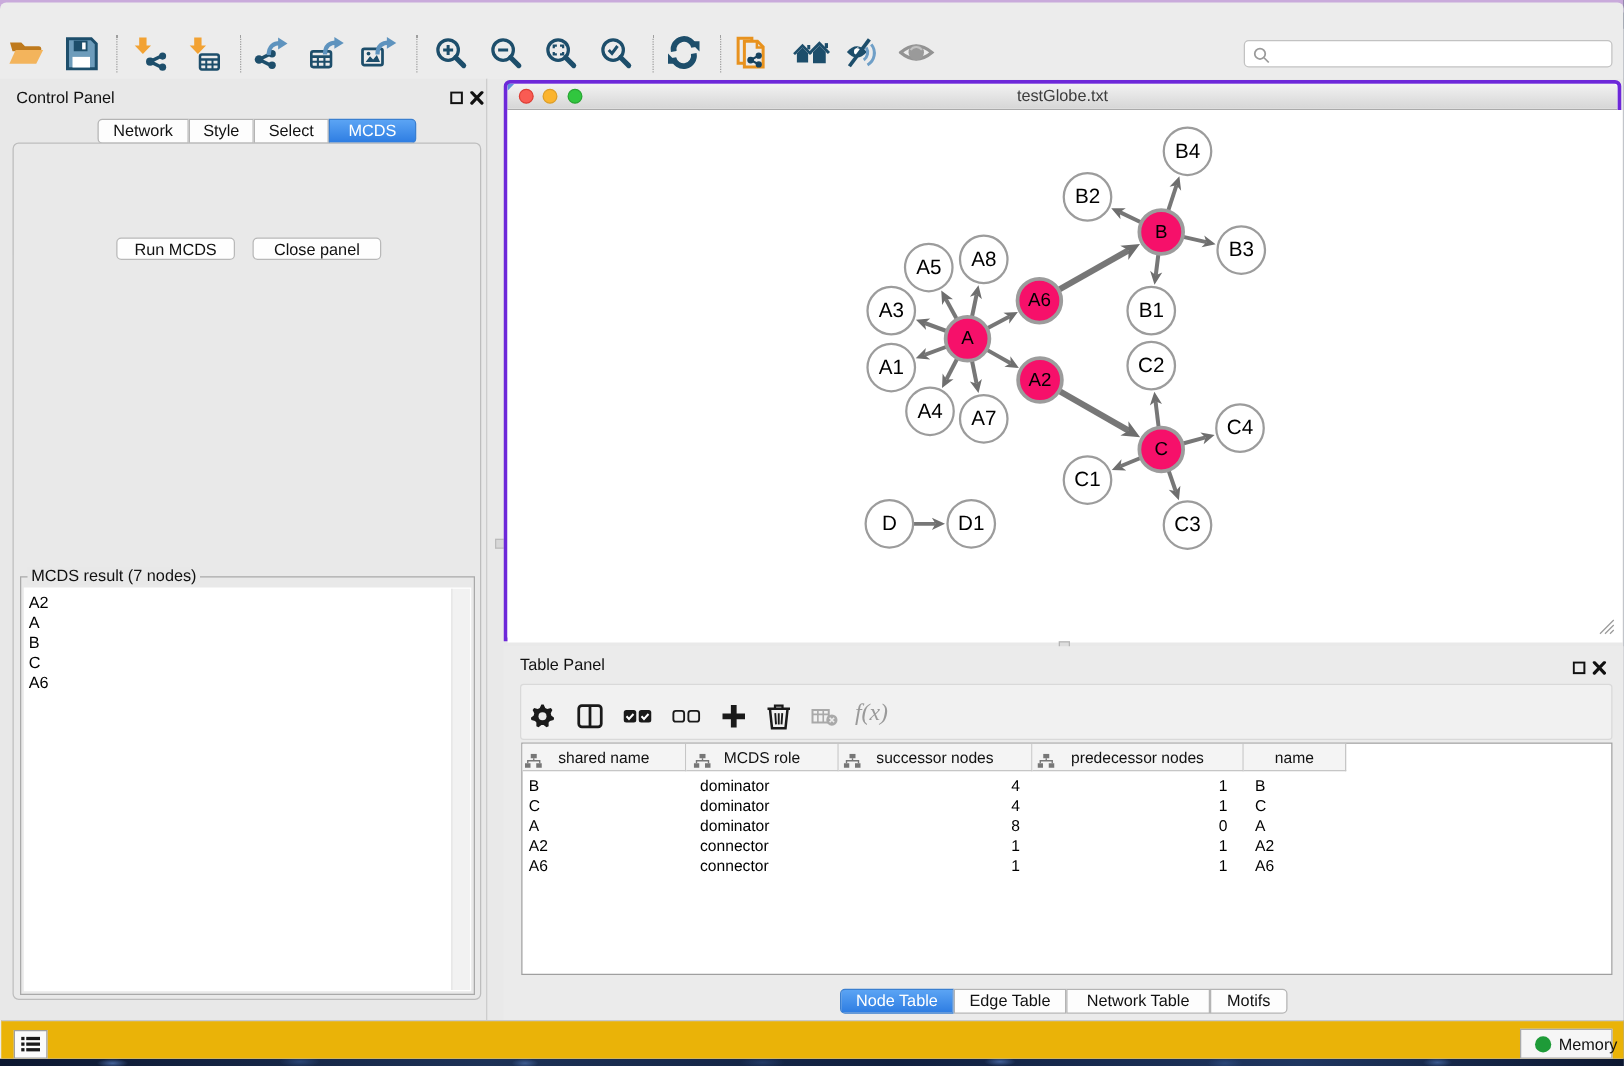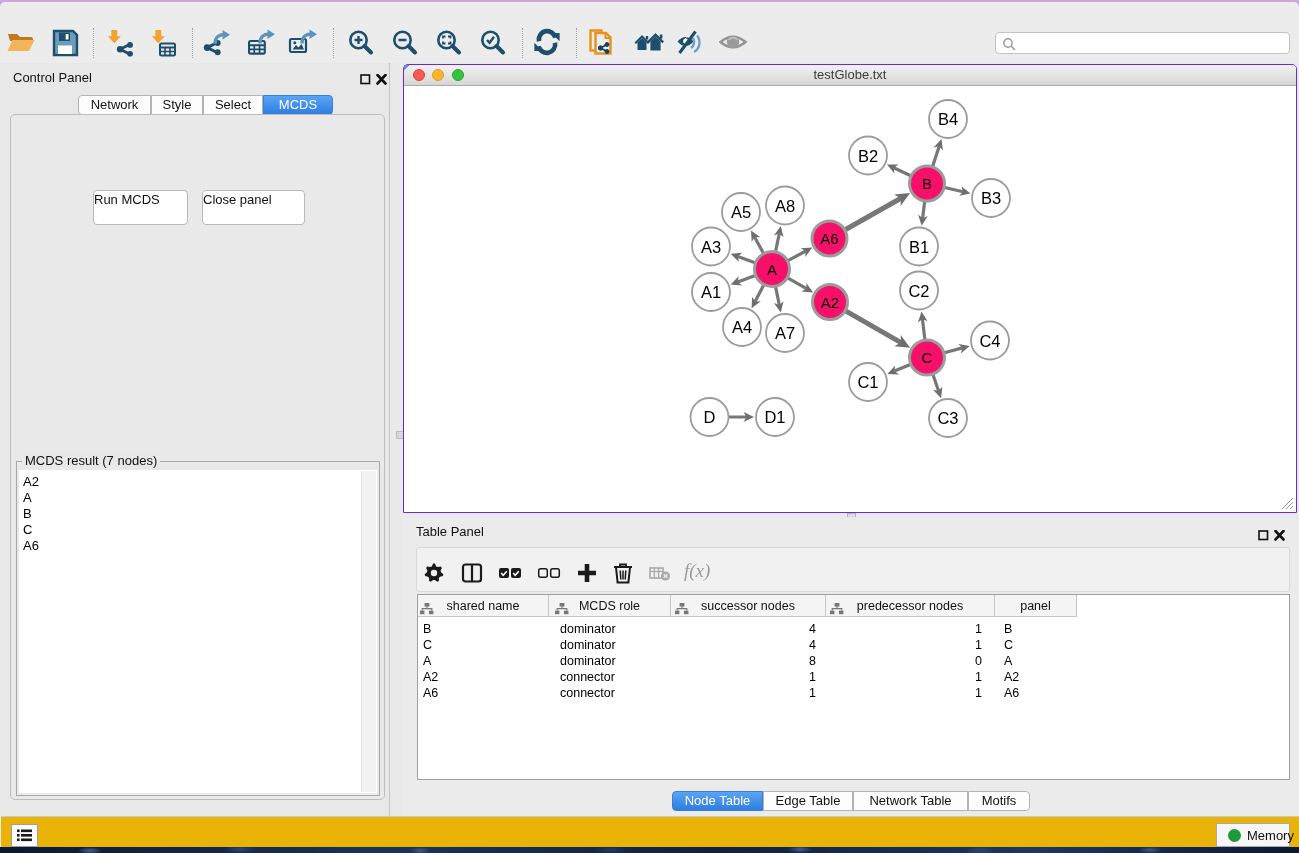--- a/index.html
+++ b/index.html
@@ -11,29 +11,29 @@
 #toolbar{position:absolute;left:0;top:21px;width:100%;height:40px;background:#ececec}
 .tbi{position:absolute}
 .tsep{position:absolute;top:5px;height:30px;width:0;border-left:1px dotted #9f9f9f}
 #search{position:absolute;left:995px;top:9px;width:295px;height:22px;background:#fff;border:1px solid #c2c2c2;border-radius:4px}
 #cp{position:absolute;left:0;top:61px;width:390px;height:753px;background:#e8e8e8;border-right:1px solid #c4c4c4}
 #divider{position:absolute;left:390px;top:61px;width:13px;height:753px;background:#e9e9e9}
 #desktop{position:absolute;left:403px;top:61px;width:896px;height:753px;background:#e9e9e9}
 .tab{position:absolute;height:20px;background:#fdfdfd;border:1px solid #b4b4b4;color:#111;font-size:13px;text-align:center;line-height:18px}
 .tabsel{background:linear-gradient(#5ba4f4,#2e7de2);color:#fff;border-color:#3a7fd0}
 #panebox{position:absolute;left:10px;top:51px;width:375px;height:686px;border:1px solid #bdbdbd;border-radius:5px;background:#e9e9e9}
-.btn{position:absolute;height:35px;background:#fefefe;border:1px solid #b9b9b9;border-radius:4px;font-size:13px;color:#111;line-height:17px}
+.btn{position:absolute;height:18px;background:#fefefe;border:1px solid #b9b9b9;border-radius:4px;font-size:13px;color:#111;text-align:center;line-height:17px}
 #dropdown{position:absolute;left:43px;top:96px;width:311px;height:19px;background:#fff;border:1px solid #b5b5b5;border-radius:4px}
 #spin{position:absolute;right:-1px;top:-1px;width:16px;height:19px;background:linear-gradient(#5ba4f4,#2e7de2);border-radius:0 4px 4px 0}
 #fsbox{position:absolute;left:16px;top:398px;width:364px;height:335px;border:1px solid #a9a9a9}
 #fslegend{position:absolute;left:22px;top:391px;height:14px;line-height:14px;background:#e8e8e8;padding:0 3px;font-size:13px;color:#111}
 #mlist{position:absolute;left:19px;top:407px;width:358px;height:323px;background:#fff;font-size:13px;color:#000}
 #mlist .li{padding-left:4px;height:16px;line-height:16px}
 #mscroll{position:absolute;right:1px;top:1px;width:15px;height:321px;background:#f2f2f2;border-left:1px solid #e3e3e3}
-#netwin{position:absolute;left:0;top:1px;width:894px;height:449px;background:#fff;border:1px solid #6d28d9;border-radius:5px 5px 0 0}
+#netwin{position:absolute;left:0;top:1px;width:894px;height:449px;background:#fff;border:3px solid #6d28d9;border-radius:5px 5px 0 0}
 #nettitle{position:absolute;left:0;top:0;width:100%;height:21px;background:linear-gradient(#f2f2f2,#d6d6d6);border-bottom:1px solid #aaa;border-radius:4px 4px 0 0}
 #netcanvas{position:absolute;left:0;top:21px;width:892px;height:426px;background:#fff;overflow:hidden}
 #tablepanel{position:absolute;left:0;top:454px;width:896px;height:299px;background:#ebebeb}
 #tptoolbar{position:absolute;left:13px;top:30px;width:874px;height:45px;background:#f1f1f1;border:1px solid #d9d9d9;border-radius:3px}
 #tbl{position:absolute;left:417px;top:592px;width:873px;height:186px;background:#fff;border:1px solid #9f9f9f}
 .hd{position:absolute;top:0;height:22px;background:#f4f4f4;border-right:1px solid #c6c6c6;border-bottom:1px solid #c6c6c6;font-size:12.5px;color:#111;text-align:center;line-height:22px}
 .cell{position:absolute;font-size:12.5px;color:#000;height:16px;line-height:16px}
 #statusbar{position:absolute;left:1px;top:814px;width:1299px;height:31px;background:#eab308;border-top:1px solid #c9c9c9}
 #memory{position:absolute;right:10px;top:6px;width:74px;height:24px;background:#f6f6f6;border:1px solid #a9a9a9;font-size:13px;color:#111}
 #wall{position:absolute;left:0;top:847px;width:1299px;height:6px;background:radial-gradient(14px 4px at 90px 60%,#44639b 0%,transparent 90%),radial-gradient(18px 5px at 240px 40%,#2a4575 0%,transparent 90%),radial-gradient(12px 4px at 420px 60%,#3d5c91 0%,transparent 90%),radial-gradient(20px 5px at 610px 50%,#223a66 0%,transparent 90%),radial-gradient(14px 4px at 800px 40%,#415f97 0%,transparent 90%),radial-gradient(16px 5px at 980px 60%,#2a4678 0%,transparent 90%),radial-gradient(13px 4px at 1150px 50%,#3b5a90 0%,transparent 90%),linear-gradient(90deg,#0c1730,#1d3257 30%,#101f3e 55%,#1f3660 80%,#0c1730)}
@@ -371,21 +371,21 @@
         </g>
         <circle cx="17.5" cy="15" r="4.5" fill="#a9a9a9"></circle>
         <path d="M15.7 13.2 l3.6 3.6 M19.3 13.2 l-3.6 3.6" stroke="#ececec" stroke-width="1.4"></path>
       </svg></div>
     <div class="abs" style="left:684px;top:558px;font:italic 19px 'Liberation Serif',serif;color:#9a9a9a">f(x)</div>
 <div id="tbl">
       <div class="hd" style="left:0px;width:131px">shared name</div>
       <div class="hd" style="left:131px;width:122px">MCDS role</div>
       <div class="hd" style="left:253px;width:155px">successor nodes</div>
       <div class="hd" style="left:408px;width:169px">predecessor nodes</div>
-      <div class="hd" style="left:577px;width:82px">panel</div>
+      <div class="hd" style="left:577px;width:82px">name</div>
       <div class="cell" style="left:5px;top:26px">B</div>
       <div class="cell" style="left:142px;top:26px">dominator</div>
       <div class="cell" style="left:300px;top:26px;width:98px;text-align:right">4</div>
       <div class="cell" style="left:470px;top:26px;width:94px;text-align:right">1</div>
       <div class="cell" style="left:586px;top:26px">B</div>
       <div class="cell" style="left:5px;top:42px">C</div>
       <div class="cell" style="left:142px;top:42px">dominator</div>
       <div class="cell" style="left:300px;top:42px;width:98px;text-align:right">4</div>
       <div class="cell" style="left:470px;top:42px;width:94px;text-align:right">1</div>
       <div class="cell" style="left:586px;top:42px">C</div>

